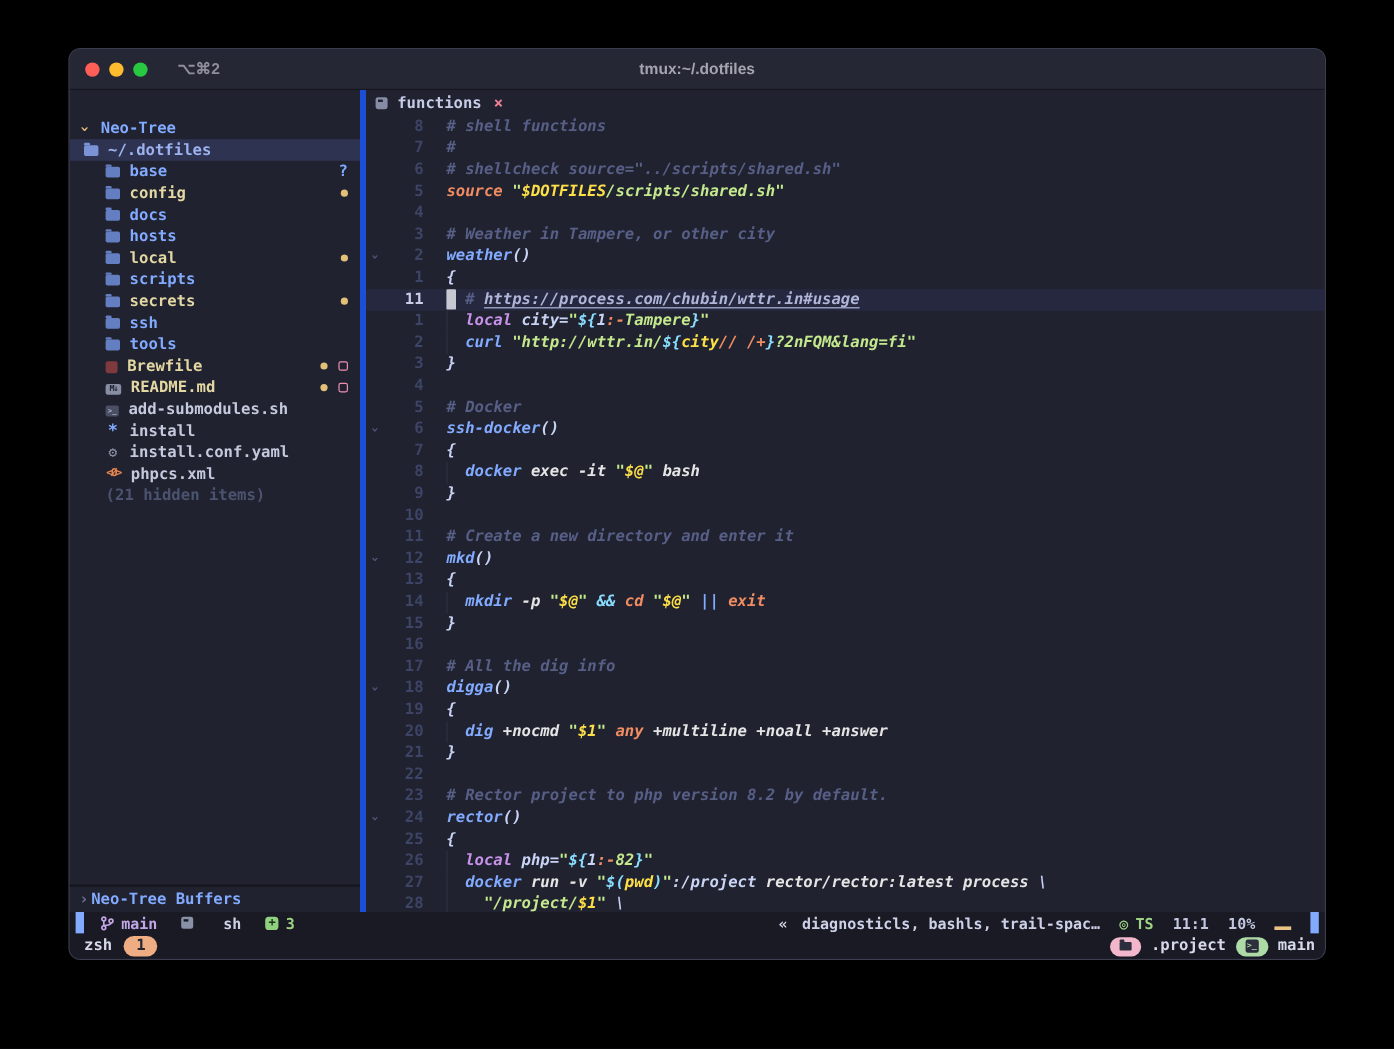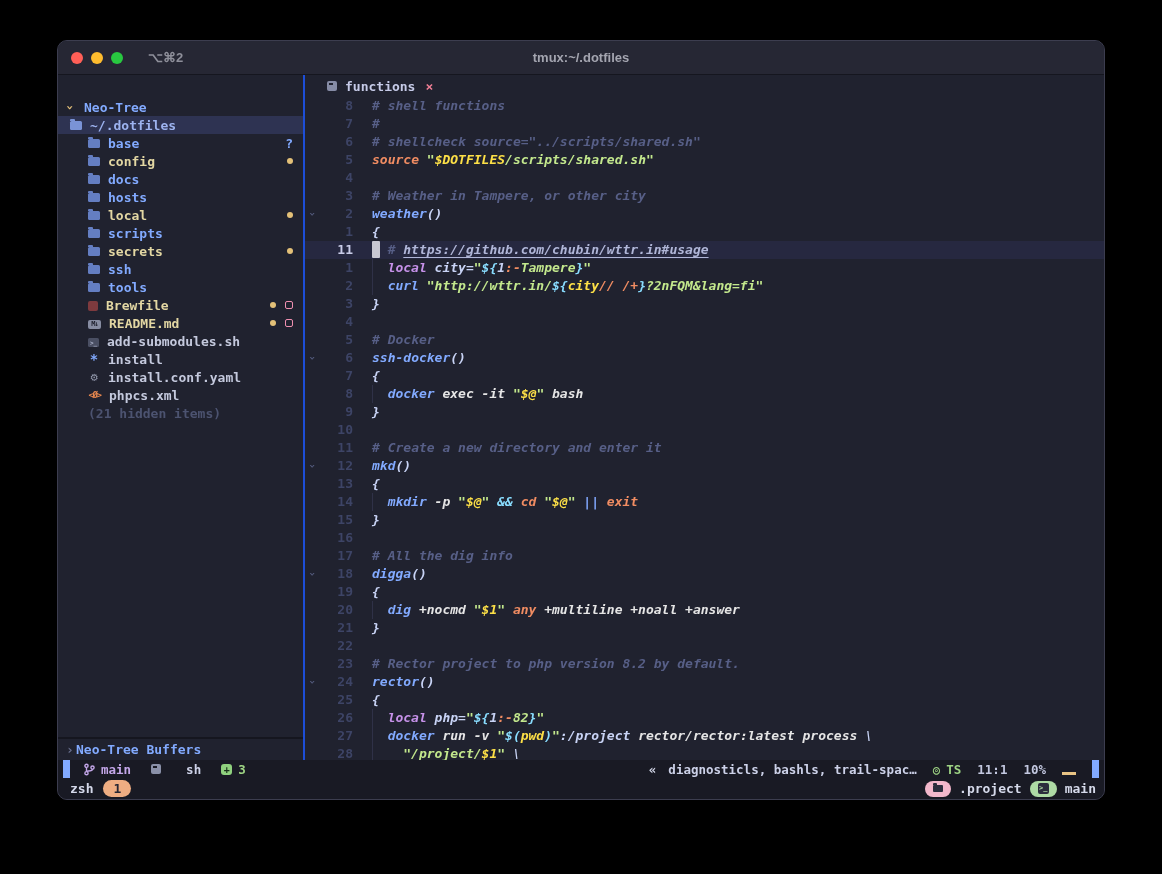--- a/index.html
+++ b/index.html
@@ -12,21 +12,21 @@
   .titlebar{height:33px;background:#262734;display:flex;align-items:center;position:relative;
             flex:none;border-bottom:1px solid #15161f;}
   .lights{display:flex;gap:8px;padding-left:13px;z-index:2;}
   .light{width:12px;height:12px;border-radius:50%;}
   .light.red{background:#ff5f57}.light.yellow{background:#febc2e}.light.green{background:#28c840}
   .shortcut{margin-left:25px;color:#8e8f9a;font:700 13px "Liberation Sans",sans-serif;z-index:2;}
   .wtitle{position:absolute;left:0;right:0;text-align:center;color:#a4a5b0;
           font:700 13px "Liberation Sans",sans-serif;}
   
   .main{flex:1;display:flex;min-height:0;}
-  .sidebar{width:247px;flex:none;border-right:2px solid #1d4ed8;display:flex;flex-direction:column;
+  .sidebar{width:247px;flex:none;border-right:5px solid #1d4ed8;display:flex;flex-direction:column;
            padding-top:23px;font-size:13px;font-weight:700;box-sizing:border-box;}
   .tree{flex:1;overflow:hidden;}
   .tree-row{height:18px;display:flex;align-items:center;padding:0 10px 0 6px;white-space:pre;}
   .tree-row.root{padding-left:12px;background:#2e3352;}
   .tree-row.child{padding-left:30px;}
   .tree-row .lbl{margin-left:8px;}
   .hdr-chev{display:inline-block;transform:rotate(90deg);color:#e5c179;font-size:13px;width:12px;text-align:center;}
   .buf-chev{color:#6a7190;font-size:13px;width:12px;text-align:center;}
   .c-treeblue{color:#82aaff}.c-cream{color:#e3d7a3}.c-filewhite{color:#c4c9dd}
   .c-rootblue{color:#9db3ef}.c-hidden{color:#4c5370;font-weight:600;}
@@ -50,21 +50,21 @@
   .fi-xml{width:13px;color:#e8884f;font-size:9px;line-height:13px;text-align:center;font-weight:700;letter-spacing:-1px;}
   .fi-xml::after{content:"<Ø>";letter-spacing:-1.5px;}
   .badges{margin-left:auto;display:flex;align-items:center;gap:9px;}
   .bd-dot{width:6px;height:6px;border-radius:50%;background:#e3c078;}
   .bd-q{color:#82aaff;font-weight:700;font-size:13px;}
   .bd-sq{width:8px;height:8px;border:1.5px solid #ef8fb0;border-radius:2px;box-sizing:border-box;}
   .sidebar-bottom{flex:none;height:21px;border-top:2px solid #15161f;display:flex;align-items:center;
                   padding-left:6px;}
   
   .editor{flex:1;display:flex;flex-direction:column;min-width:0;}
-  .tabbar{height:22px;flex:none;display:flex;align-items:center;padding-left:22px;font-size:13px;}
+  .tabbar{height:22px;flex:none;display:flex;align-items:center;padding-left:8px;font-size:13px;}
   .tab{display:flex;align-items:center;gap:8px;color:#c6cbe8;font-weight:700;}
   .tabicon{width:10px;height:10px;background:#868ca6;border-radius:2px;position:relative;}
   .tabicon::after{content:"";position:absolute;left:2px;top:2px;width:4px;height:2px;background:#20222f;}
   .tab-close{color:#ef7e95;font-weight:700;margin-left:2px;}
   .code{flex:1;font-size:13px;font-weight:600;line-height:18px;overflow:hidden;}
   .code-line{display:flex;height:18px;white-space:pre;}
   .code-line.current{background:#262840;}
   .fold{width:14px;flex:none;text-align:center;color:#545c7e;font-size:11px;}
   .chev{display:inline-block;transform:rotate(90deg);}
   .num{width:34px;flex:none;text-align:right;color:#3d4466;}
@@ -175,21 +175,21 @@
       </div>
       <div class="code" id="code">
           <div class="code-line"><span class="fold"></span><span class="num">8</span><span class="lbody"><span class="c-com"># shell functions</span></span></div>
           <div class="code-line"><span class="fold"></span><span class="num">7</span><span class="lbody"><span class="c-com">#</span></span></div>
           <div class="code-line"><span class="fold"></span><span class="num">6</span><span class="lbody"><span class="c-com"># shellcheck source="../scripts/shared.sh"</span></span></div>
           <div class="code-line"><span class="fold"></span><span class="num">5</span><span class="lbody"><span class="c-org2">source</span><span class="c-wht"> </span><span class="c-grn">"</span><span class="c-org">$DOTFILES</span><span class="c-grn">/scripts/shared.sh"</span></span></div>
           <div class="code-line"><span class="fold"></span><span class="num">4</span><span class="lbody"></span></div>
           <div class="code-line"><span class="fold"></span><span class="num">3</span><span class="lbody"><span class="c-com"># Weather in Tampere, or other city</span></span></div>
           <div class="code-line"><span class="fold"><span class="chev">›</span></span><span class="num">2</span><span class="lbody"><span class="c-blu">weather</span><span class="c-wht">()</span></span></div>
           <div class="code-line"><span class="fold"></span><span class="num">1</span><span class="lbody"><span class="c-wht">{</span></span></div>
-          <div class="code-line current"><span class="fold"></span><span class="num cur">11</span><span class="lbody"><span class="c-cursorblk"> </span><span class="c-wht"> </span><span class="c-com"># </span><span class="c-url">https://github.com/chubin/wttr.in#usage</span></span></div>
+          <div class="code-line current"><span class="fold"></span><span class="num cur">11</span><span class="lbody"><span class="c-cursorblk"> </span><span class="c-wht"> </span><span class="c-com"># </span><span class="c-url">https://process.com/chubin/wttr.in#usage</span></span></div>
           <div class="code-line"><span class="fold"></span><span class="num">1</span><span class="lbody"><span class="iguide"></span><span class="c-pur">local</span><span class="c-wht"> city=</span><span class="c-grn">"</span><span class="c-cyn">${</span><span class="c-wht">1</span><span class="c-org2">:-</span><span class="c-grn">Tampere</span><span class="c-cyn">}</span><span class="c-grn">"</span></span></div>
           <div class="code-line"><span class="fold"></span><span class="num">2</span><span class="lbody"><span class="iguide"></span><span class="c-blu">curl</span><span class="c-wht"> </span><span class="c-grn">"http://wttr.in/</span><span class="c-cyn">${</span><span class="c-org">city</span><span class="c-org2">// /+</span><span class="c-cyn">}</span><span class="c-grn">?2nFQM&amp;lang=fi"</span></span></div>
           <div class="code-line"><span class="fold"></span><span class="num">3</span><span class="lbody"><span class="c-wht">}</span></span></div>
           <div class="code-line"><span class="fold"></span><span class="num">4</span><span class="lbody"></span></div>
           <div class="code-line"><span class="fold"></span><span class="num">5</span><span class="lbody"><span class="c-com"># Docker</span></span></div>
           <div class="code-line"><span class="fold"><span class="chev">›</span></span><span class="num">6</span><span class="lbody"><span class="c-blu">ssh-docker</span><span class="c-wht">()</span></span></div>
           <div class="code-line"><span class="fold"></span><span class="num">7</span><span class="lbody"><span class="c-wht">{</span></span></div>
           <div class="code-line"><span class="fold"></span><span class="num">8</span><span class="lbody"><span class="iguide"></span><span class="c-blu">docker</span><span class="c-pnk"> exec -it</span><span class="c-wht"> </span><span class="c-grn">"</span><span class="c-org">$@</span><span class="c-grn">"</span><span class="c-pnk"> bash</span></span></div>
           <div class="code-line"><span class="fold"></span><span class="num">9</span><span class="lbody"><span class="c-wht">}</span></span></div>
           <div class="code-line"><span class="fold"></span><span class="num">10</span><span class="lbody"></span></div>

